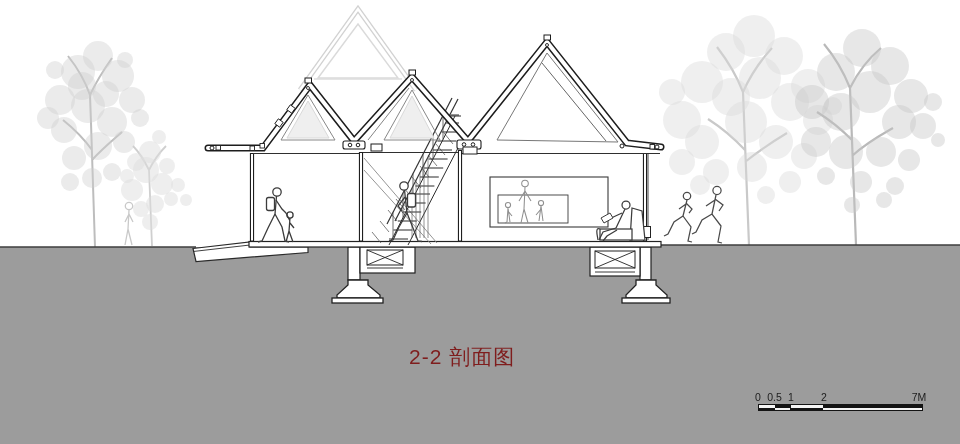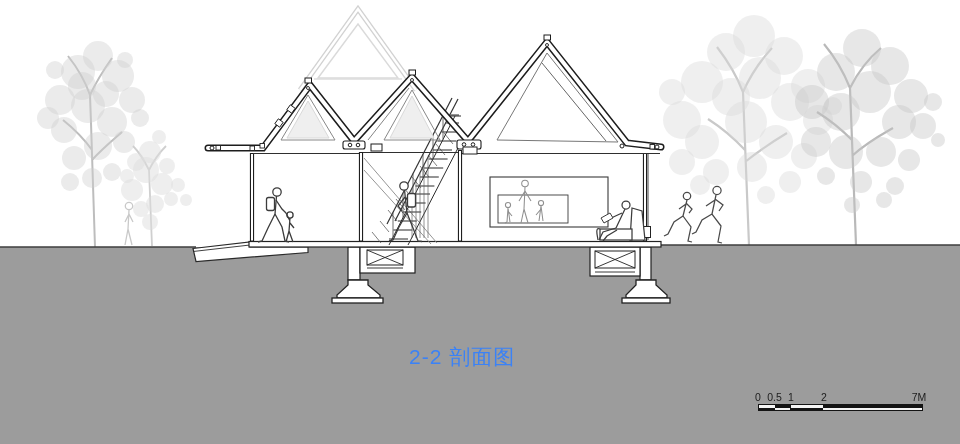--- a/index.html
+++ b/index.html
@@ -3,21 +3,21 @@
 <meta charset="utf-8">
 <style>
   html,body{margin:0;padding:0;background:#ffffff;}
   #stage{
     position:relative;width:960px;height:444px;overflow:hidden;
     background:#ffffff;font-family:"Liberation Sans", sans-serif;
   }
   #drawing{position:absolute;left:0;top:0;}
   .title{
     position:absolute;left:409px;top:343px;
-    font-size:21px;letter-spacing:1px;color:#3b82f6;font-weight:400;
+    font-size:21px;letter-spacing:1px;color:#7f1d1d;font-weight:400;
     user-select:none;white-space:nowrap;
   }
   .scalebar{position:absolute;left:758px;top:391px;width:170px;height:22px;}
   .scalebar .lbl{
     position:absolute;top:0;font-size:10.5px;color:#1d1d1d;
     transform:translateX(-50%);white-space:nowrap;
   }
   .scalebar .bar{
     position:absolute;left:0;top:13px;width:165px;height:7px;
     border:1px solid #141414;box-sizing:border-box;background:#f5f5f5;

